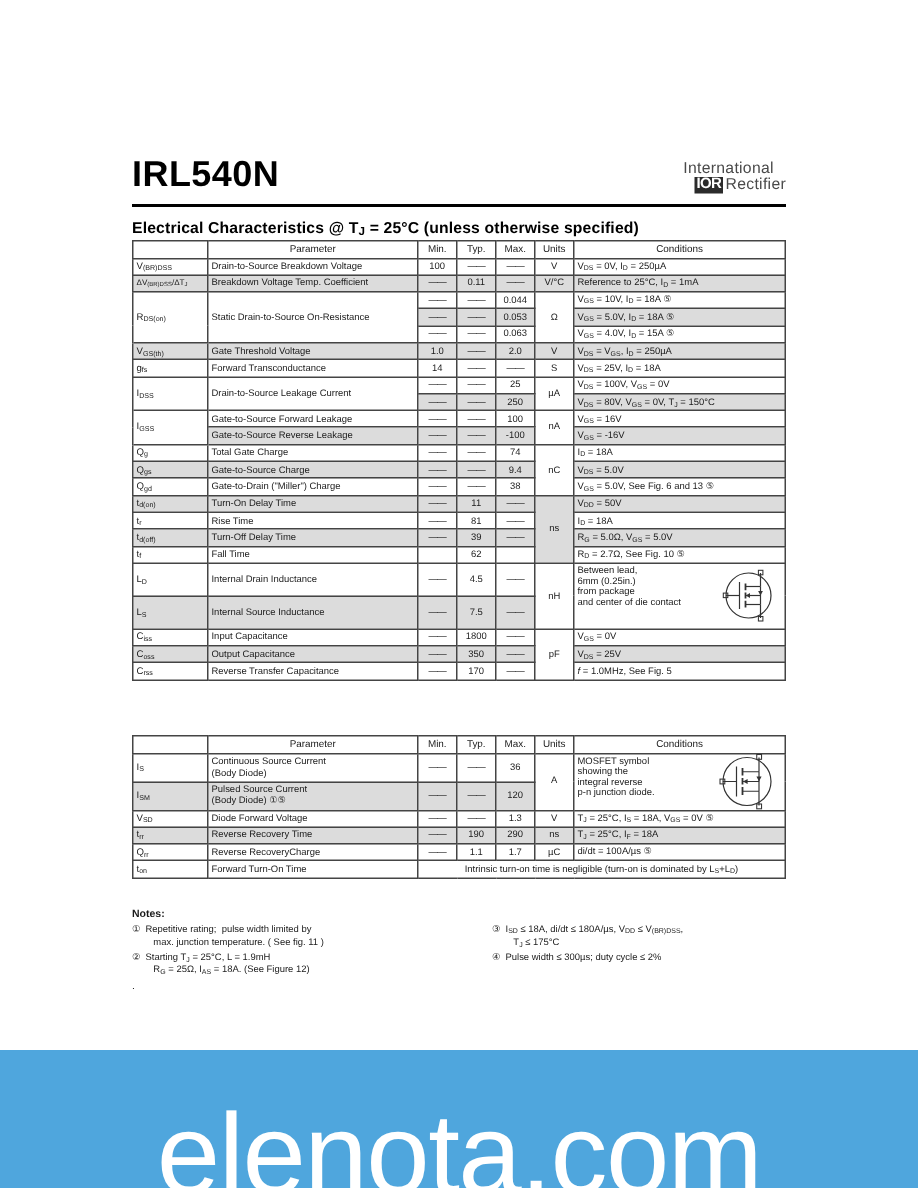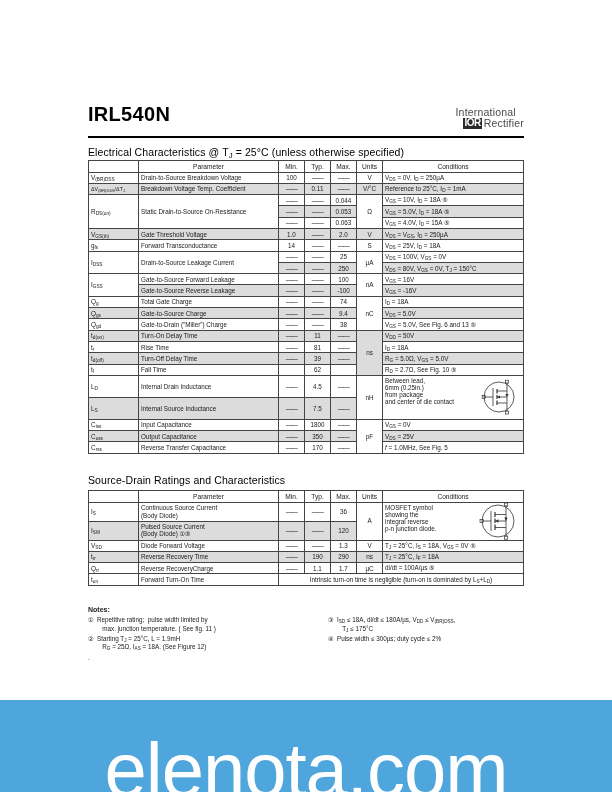--- a/index.html
+++ b/index.html
@@ -13,42 +13,42 @@
     overflow:hidden;
   }
   .page { position:absolute; left:0; top:0; width:612px; height:792px; }
 
   
   .hdr {
     position:absolute; left:88px; top:103px; width:436px; height:40px;
   }
   .part-no {
     position:absolute; left:0; top:0;
-    font-size:20px; font-weight:bold; letter-spacing:0.3px;
+    font-size:24px; font-weight:bold; letter-spacing:0.3px;
   }
   .logo {
     position:absolute; right:0; top:4px;
     text-align:center; line-height:1.05;
     filter:blur(0.35px);
   }
   .logo .l1 { font-size:10.5px; color:#4a4a4a; letter-spacing:0.2px; }
   .logo .l2 { font-size:10.5px; color:#4a4a4a; letter-spacing:0.2px;padding-left:16px; }
   .logo .ior {
     display:inline-block; font-weight:bold; font-size:10px;
     background:#2b2b2b; color:#fff; padding:0 1px; letter-spacing:-0.5px;
     margin-right:2px; vertical-align:1px;
   }
   .hdr-rule {
     position:absolute; left:88px; top:136px; width:436px;
     height:2px; background:#000;
   }
 
   
   .sec-title {
-    position:absolute; font-size:10.5px; font-weight:normal; letter-spacing:0.1px;
+    position:absolute; font-size:10.5px; font-weight:bold; letter-spacing:0.1px;
   }
   #sec1 { left:88px; top:146px; }
   #sec2 { left:88px; top:474px; }
 
   
   table.dt {
     position:absolute; border-collapse:collapse;
     table-layout:fixed;
     font-size:6.3px;
     color:#1a1a1a;
@@ -362,21 +362,20 @@
         <td class="sym">C<sub>rss</sub></td>
         <td class="par">Reverse Transfer Capacitance</td>
         <td class="num dash">——</td>
         <td class="num">170</td>
         <td class="num dash">——</td>
         <td class="cond"><i>f</i> = 1.0MHz, See Fig. 5</td>
       </tr>
     </tbody>
   </table>
 
-  <div class="sec-title" id="sec2">Source-Drain Ratings and Characteristics</div>
 
   <table class="dt" id="tbl2">
     <colgroup>
       <col style="width:50px">
         <col style="width:140px">
         <col style="width:26px">
       <col style="width:26px">
         <col style="width:26px">
         <col style="width:26px">
         <col>

